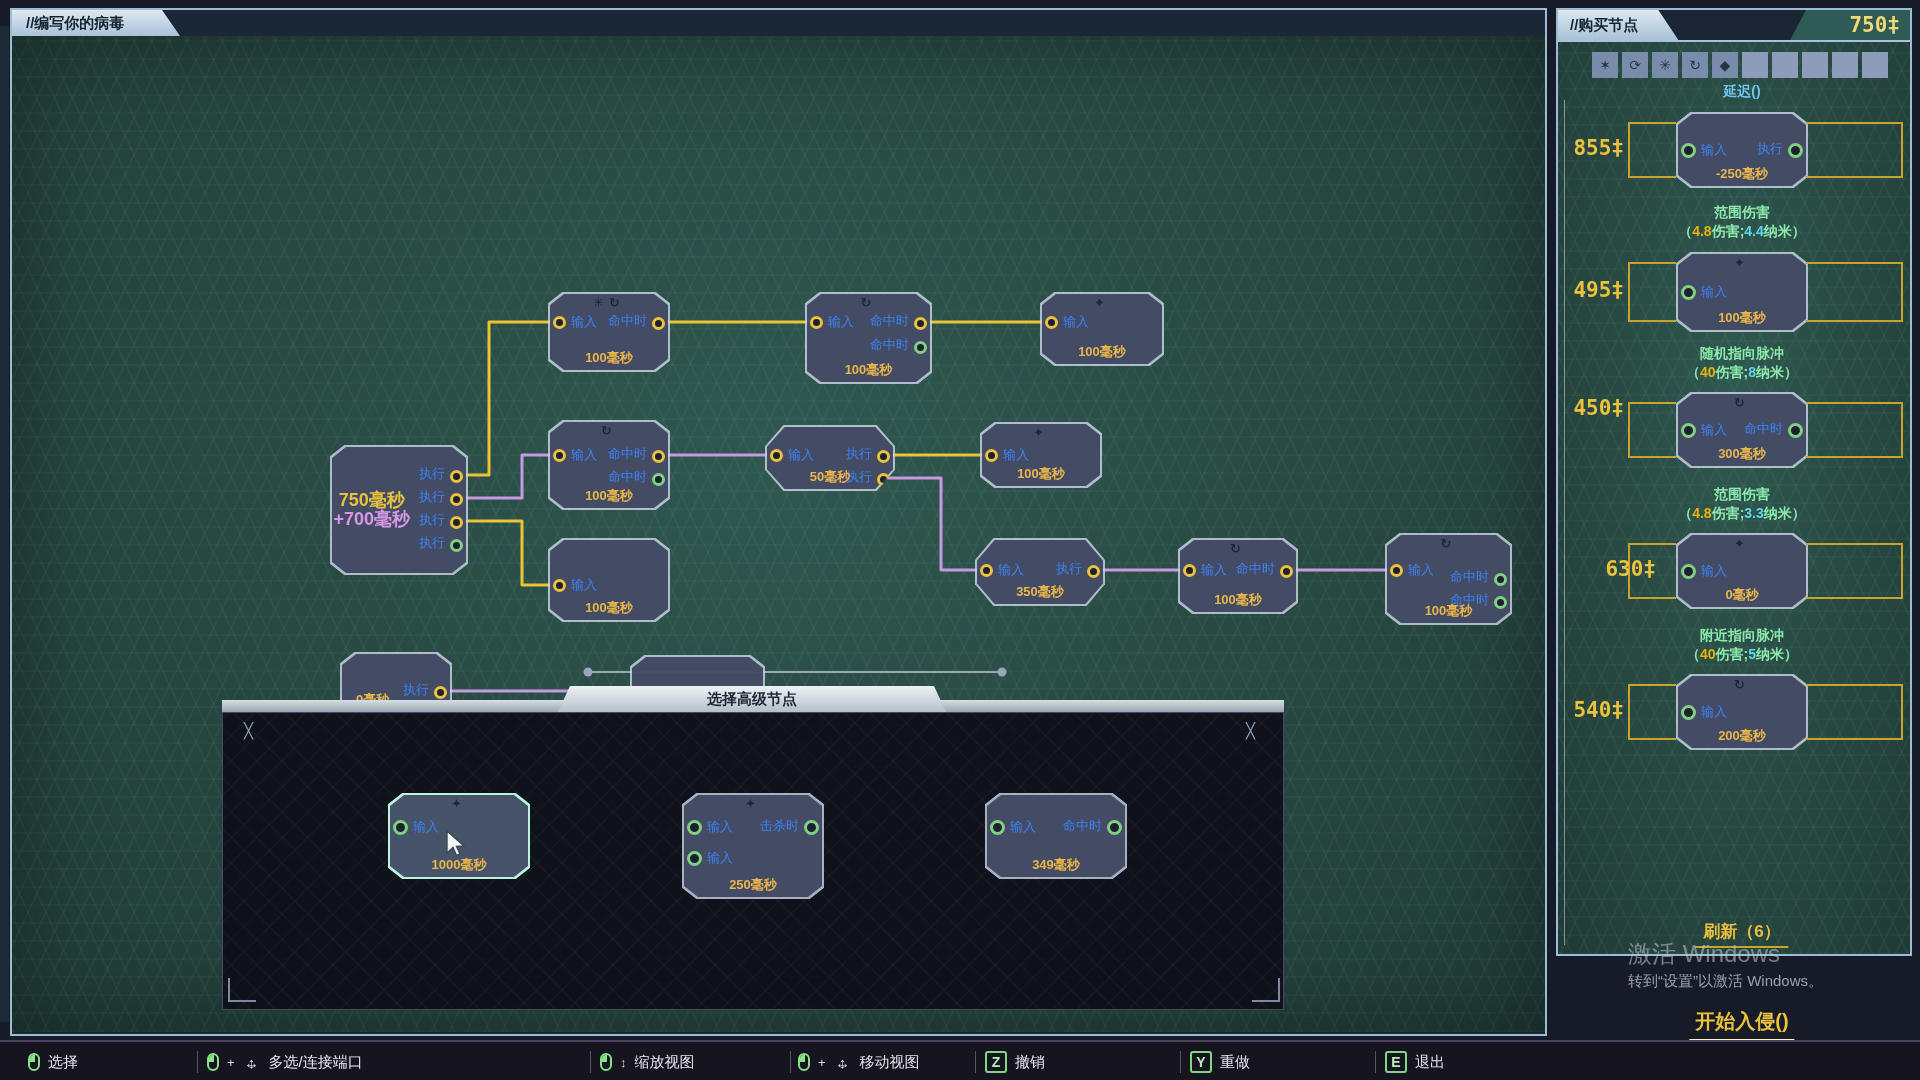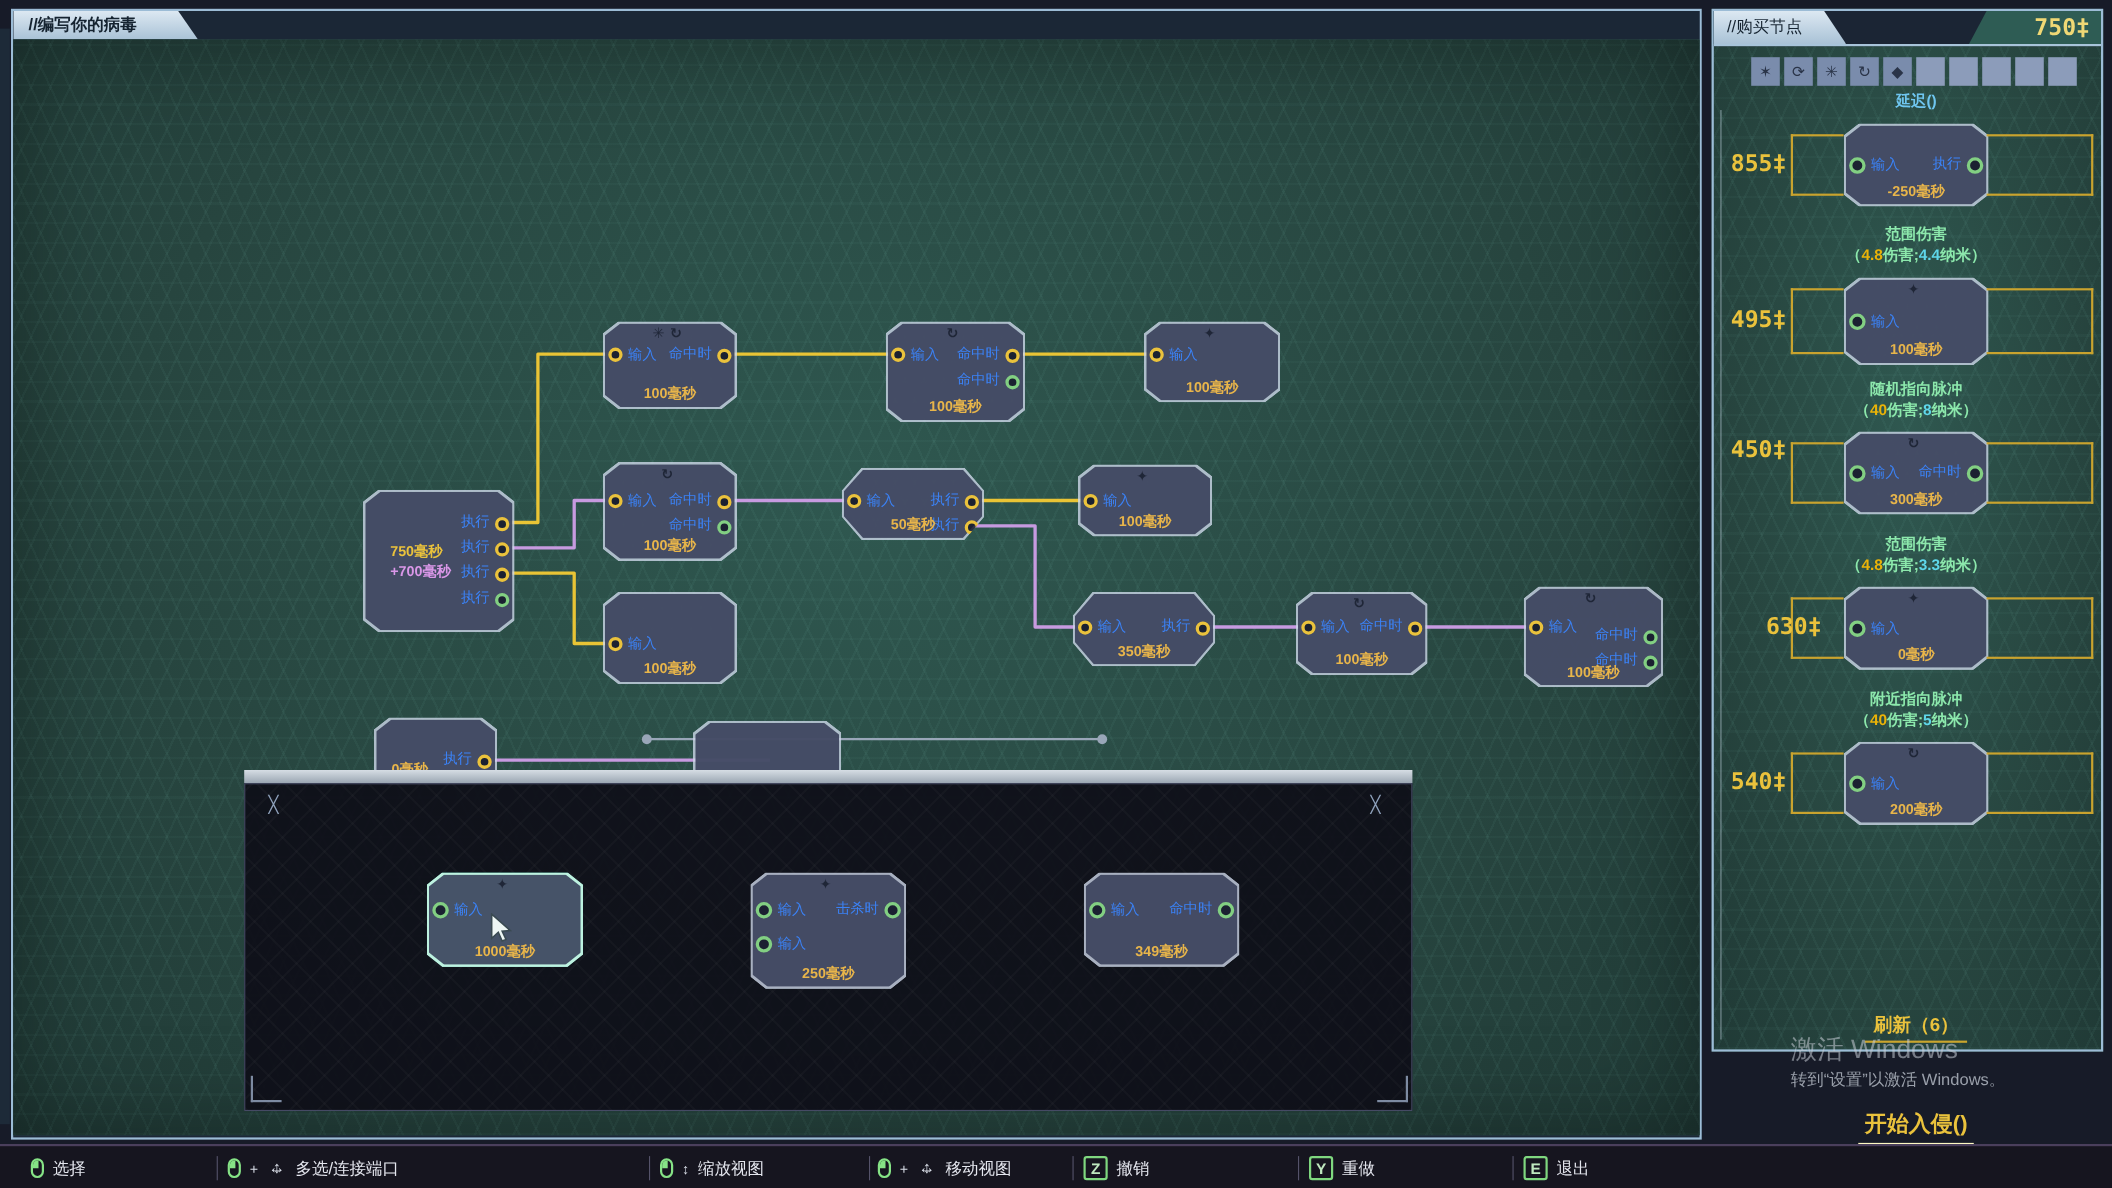--- a/index.html
+++ b/index.html
@@ -42,21 +42,21 @@
   .node-sel .node-shell{background:#bdf2e0;box-shadow:0 0 18px 6px rgba(80,220,190,0.6);}
   .node-sel{filter:drop-shadow(0 0 10px rgba(80,220,190,0.65));}
   .node-title{position:absolute;bottom:calc(100% + 4px);left:50%;transform:translateX(-50%);
     text-align:center;font-size:13px;font-weight:bold;line-height:18px;white-space:nowrap;z-index:4;}
   .node-icons{position:absolute;top:3px;left:0;width:100%;text-align:center;color:#1f2637;
     font-size:13px;letter-spacing:5px;font-weight:bold;}
   .node-duration{position:absolute;bottom:5px;left:0;width:100%;text-align:center;
     color:#e8b54a;font-weight:bold;font-size:13px;}
   .dur-left{text-align:left;padding-left:16px;width:auto;}
   .node-values{position:absolute;right:58px;top:50%;transform:translateY(-50%);
-    text-align:left;font-size:13px;font-weight:bold;line-height:19px;white-space:nowrap;}
+    text-align:center;font-size:18px;font-weight:bold;line-height:19px;white-space:nowrap;}
   .port{position:absolute;display:flex;align-items:center;gap:5px;height:16px;}
   .p-left{left:5px;} .p-right{right:5px;flex-direction:row-reverse;align-items:flex-end;}
   .port-dot{width:13px;height:13px;border-radius:50%;border:3px solid #82cf82;
     background:rgba(20,26,40,0.85);box-sizing:border-box;flex:0 0 auto;}
   .port-dot.connected{border-color:#eac23c;}
   .port-label{font-size:13px;font-weight:normal;color:#3b82f6;white-space:nowrap;}
   .big .port-dot{width:15px;height:15px;}
 
   
   #adv-panel{position:absolute;left:222px;top:712px;width:1062px;height:298px;z-index:4;
@@ -77,21 +77,21 @@
   #shop-panel{position:absolute;left:1556px;top:8px;width:356px;height:948px;z-index:6;
     border:2px solid #9cbcd6;box-sizing:border-box;background-color:#2b4c47;
     background-image:
       repeating-linear-gradient(115deg, rgba(125,200,185,0.055) 0 2px, transparent 2px 16px),
       repeating-linear-gradient(245deg, rgba(125,200,185,0.055) 0 2px, transparent 2px 16px),
       repeating-linear-gradient(0deg, rgba(125,200,185,0.04) 0 2px, transparent 2px 18px),
       radial-gradient(ellipse at 50% 40%, #2f5850 0%, #27453f 62%, #203a36 100%);}
   #shop-topbar{position:absolute;left:0;top:0;width:100%;height:30px;background:#1b2534;
     border-bottom:2px solid #a8c4da;}
   #shop-tab{position:absolute;left:0;top:0;height:30px;background:linear-gradient(180deg,#dce8f2,#a9c2d6);
-    color:#152330;font-weight:normal;font-size:15px;line-height:30px;padding:0 40px 0 12px;
+    color:#152330;font-weight:bold;font-size:15px;line-height:30px;padding:0 40px 0 12px;
     clip-path:polygon(0 0,calc(100% - 20px) 0,100% 100%,0 100%);}
   #shop-balance{position:absolute;right:0;top:0;width:120px;height:30px;background:#2e5c54;
     clip-path:polygon(16px 0,100% 0,100% 100%,0 100%);color:#f0d875;font-size:21px;font-weight:bold;
     text-align:right;line-height:30px;padding-right:10px;box-sizing:border-box;
     font-family:"DejaVu Sans Mono","Liberation Mono",monospace;}
   #filter-row{position:absolute;left:34px;top:14px;display:flex;gap:4px;}
   .filter-sq{width:26px;height:26px;background:#7a8cac;color:#2a3448;font-size:14px;
     display:flex;align-items:center;justify-content:center;}
   .filter-sq.empty{background:#8c9cba;}
   #shop-frameline{position:absolute;left:1564px;top:100px;width:1px;height:845px;
@@ -383,20 +383,23 @@
         <div class="node-inner"></div>
         <div class="node-title">
           <div class="c-green">并行脉冲</div>
           <div><span class="c-green">（</span><span class="c-damage">12</span><span class="c-green">伤害;</span><span class="c-range">6</span><span class="c-green">纳米）</span></div>
         </div>
       </div>
     </div>
 
   <div id="adv-strip"></div>
   <div id="adv-panel"></div>
+  <div id="adv-header">
+    <span>选择高级节点</span>
+  </div>
   <div class="corner-x" style="left:244px;top:722px;">╳</div>
   <div class="corner-x" style="left:1246px;top:722px;">╳</div>
   <div class="corner-b" style="left:228px;top:978px;border-left:2px solid #7d8ba2;border-bottom:2px solid #7d8ba2;"></div>
   <div class="corner-b" style="left:1252px;top:978px;border-right:2px solid #7d8ba2;border-bottom:2px solid #7d8ba2;"></div>
   <div id="adv-layer">
       <div class="node-wrap shape-oct node-sel big" style="left: 388px; top: 793px; width: 142px; height: 86px;">
         <div class="node-shell"></div>
         <div class="node-inner"></div>
         <div class="node-title">
           <div class="c-purple">核打击</div>

